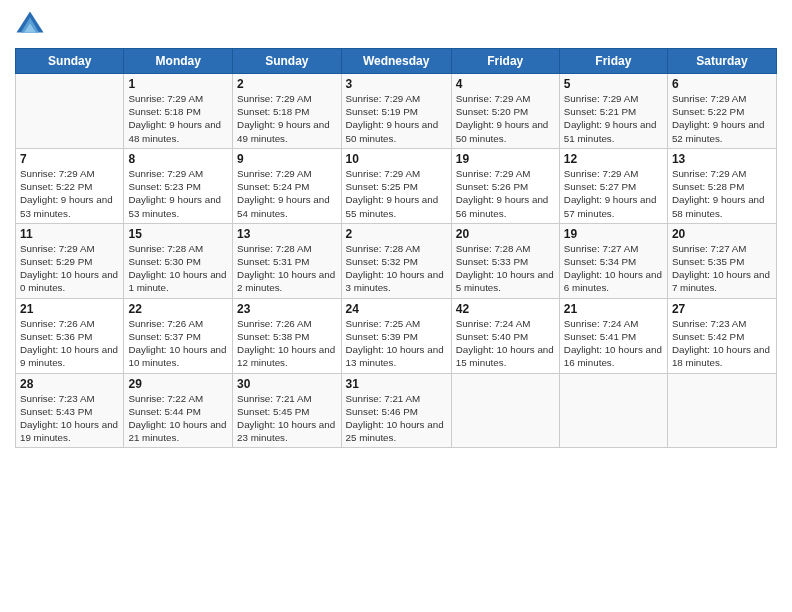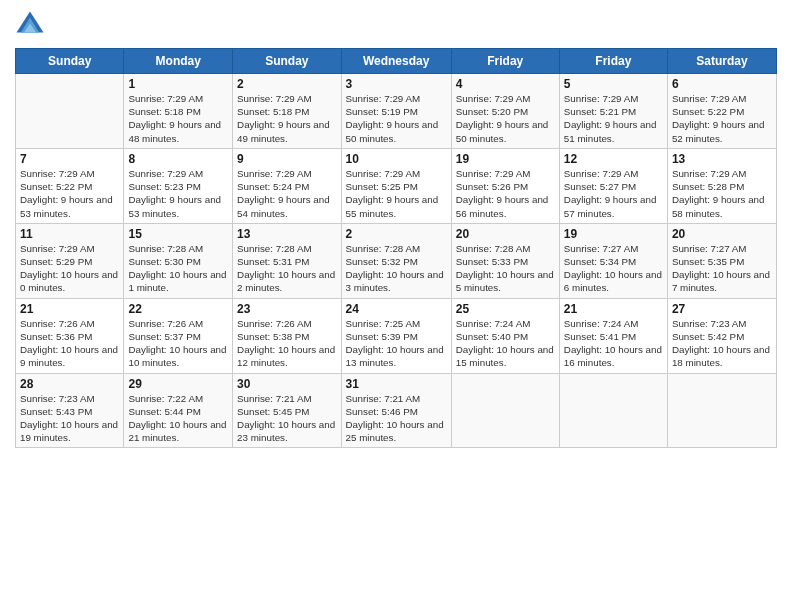--- a/index.html
+++ b/index.html
@@ -274,21 +274,21 @@
 Sunset: 5:38 PM
 Daylight: 10 hours and 12 minutes.</div>
           </td>
           <td>
             <span class="day-number">24</span>
             <div class="day-info" style="white-space: pre-line;">Sunrise: 7:25 AM
 Sunset: 5:39 PM
 Daylight: 10 hours and 13 minutes.</div>
           </td>
           <td>
-            <span class="day-number">25</span>
+            <span class="day-number">42</span>
             <div class="day-info" style="white-space: pre-line;">Sunrise: 7:24 AM
 Sunset: 5:40 PM
 Daylight: 10 hours and 15 minutes.</div>
           </td>
           <td>
             <span class="day-number">21</span>
             <div class="day-info" style="white-space: pre-line;">Sunrise: 7:24 AM
 Sunset: 5:41 PM
 Daylight: 10 hours and 16 minutes.</div>
           </td>

